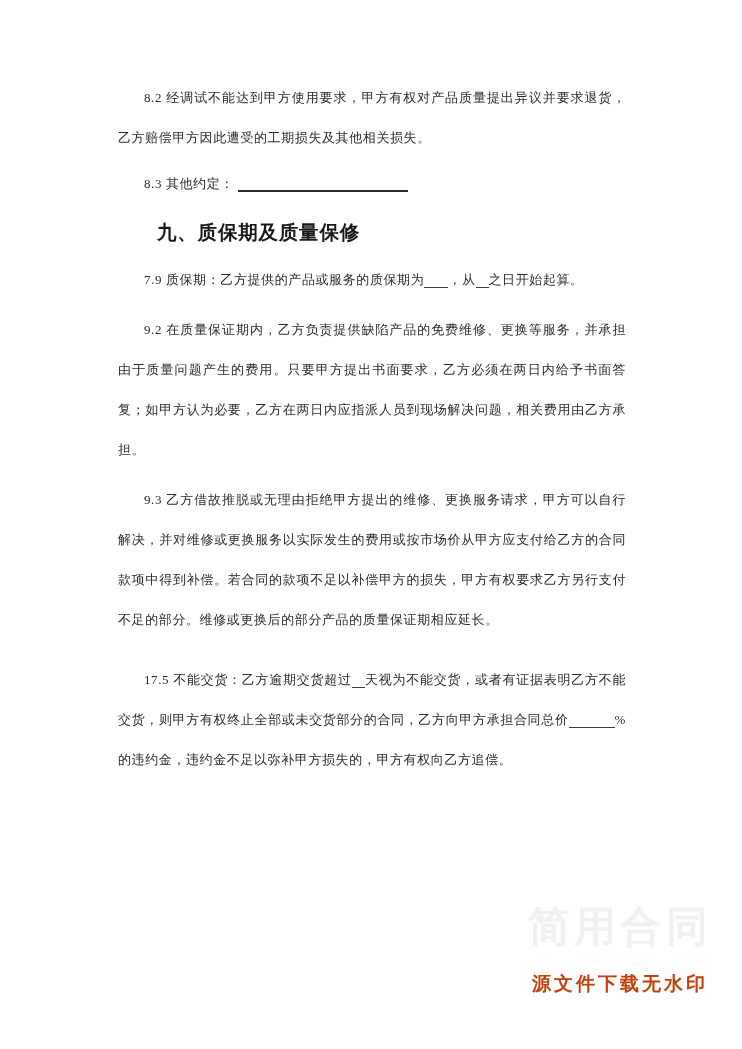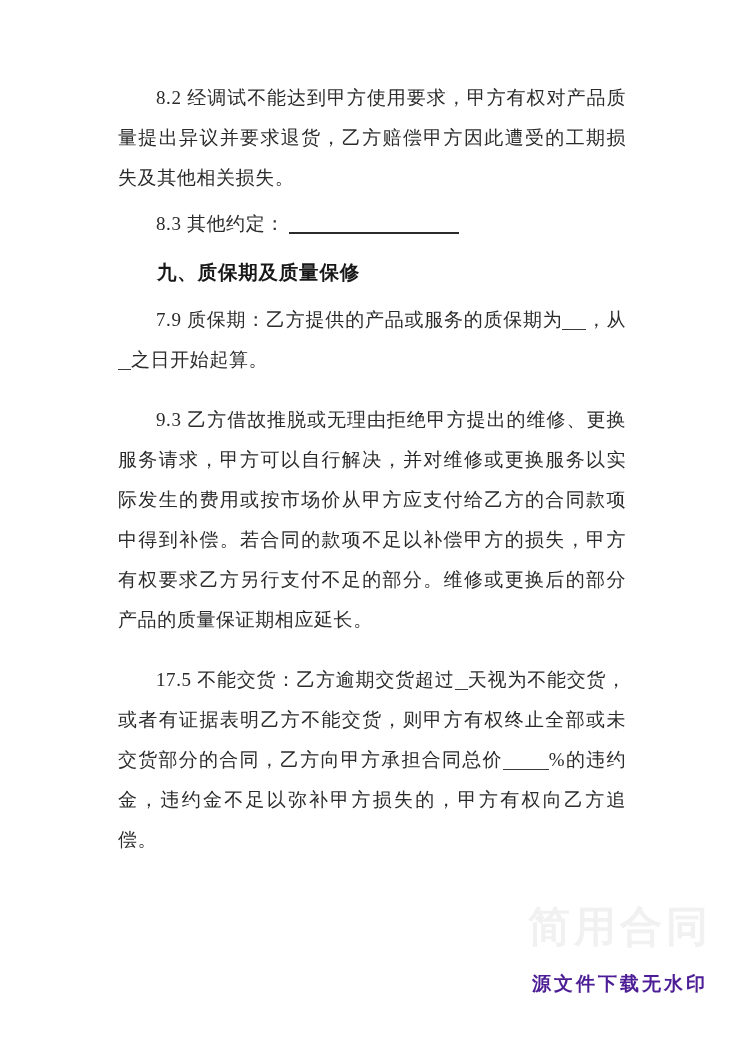--- a/index.html
+++ b/index.html
@@ -27,21 +27,21 @@
 
   
   .content {
     position: absolute;
     left: 118px;
     top: 78px;
     width: 508px;
   }
 
   .para {
-    font-size: 19px;
+    font-size: 13px;
     line-height: 40px;
     text-align: justify;
     text-justify: inter-ideograph;
     margin: 0 0 0 0;
     letter-spacing: 0.6px;
     color: #2b2b2b;
   }
 
   .para.indent {
     text-indent: 2em;
@@ -105,21 +105,21 @@
     font-weight: bold;
     color: #f1f1f1;
     letter-spacing: 4px;
     line-height: 1.05;
     white-space: nowrap;
   }
   .watermark-sub {
     font-family: "DejaVu Sans", "Liberation Sans", sans-serif;
     font-size: 19px;
     font-weight: bold;
-    color: #4c1d95;
+    color: #c2410c;
     letter-spacing: 3px;
     margin-top: 22px;
     white-space: nowrap;
   }
 </style>
 </head>
 <body>
 
 <div class="page">
 
@@ -134,20 +134,21 @@
     <div class="gap-md"></div>
 
     <h2 class="heading">九、质保期及质量保修</h2>
 
     <div class="gap-sm"></div>
 
     <p class="para indent"><span>7.9 质保期：乙方提供的产品或服务的质保期为</span><span class="blank-short"></span><span>，从</span><span class="blank-xshort"></span><span>之日开始起算。</span></p>
 
     <div class="gap-md"></div>
 
+    <p class="para indent">9.2 在质量保证期内，乙方负责提供缺陷产品的免费维修、更换等服务，并承担由于质量问题产生的费用。只要甲方提出书面要求，乙方必须在两日内给予书面答复；如甲方认为必要，乙方在两日内应指派人员到现场解决问题，相关费用由乙方承担。</p>
 
     <div class="gap-md"></div>
 
     <p class="para indent">9.3 乙方借故推脱或无理由拒绝甲方提出的维修、更换服务请求，甲方可以自行解决，并对维修或更换服务以实际发生的费用或按市场价从甲方应支付给乙方的合同款项中得到补偿。若合同的款项不足以补偿甲方的损失，甲方有权要求乙方另行支付不足的部分。维修或更换后的部分产品的质量保证期相应延长。</p>
 
     <div class="gap-lg"></div>
 
 
     <div class="gap-sm"></div>
 

